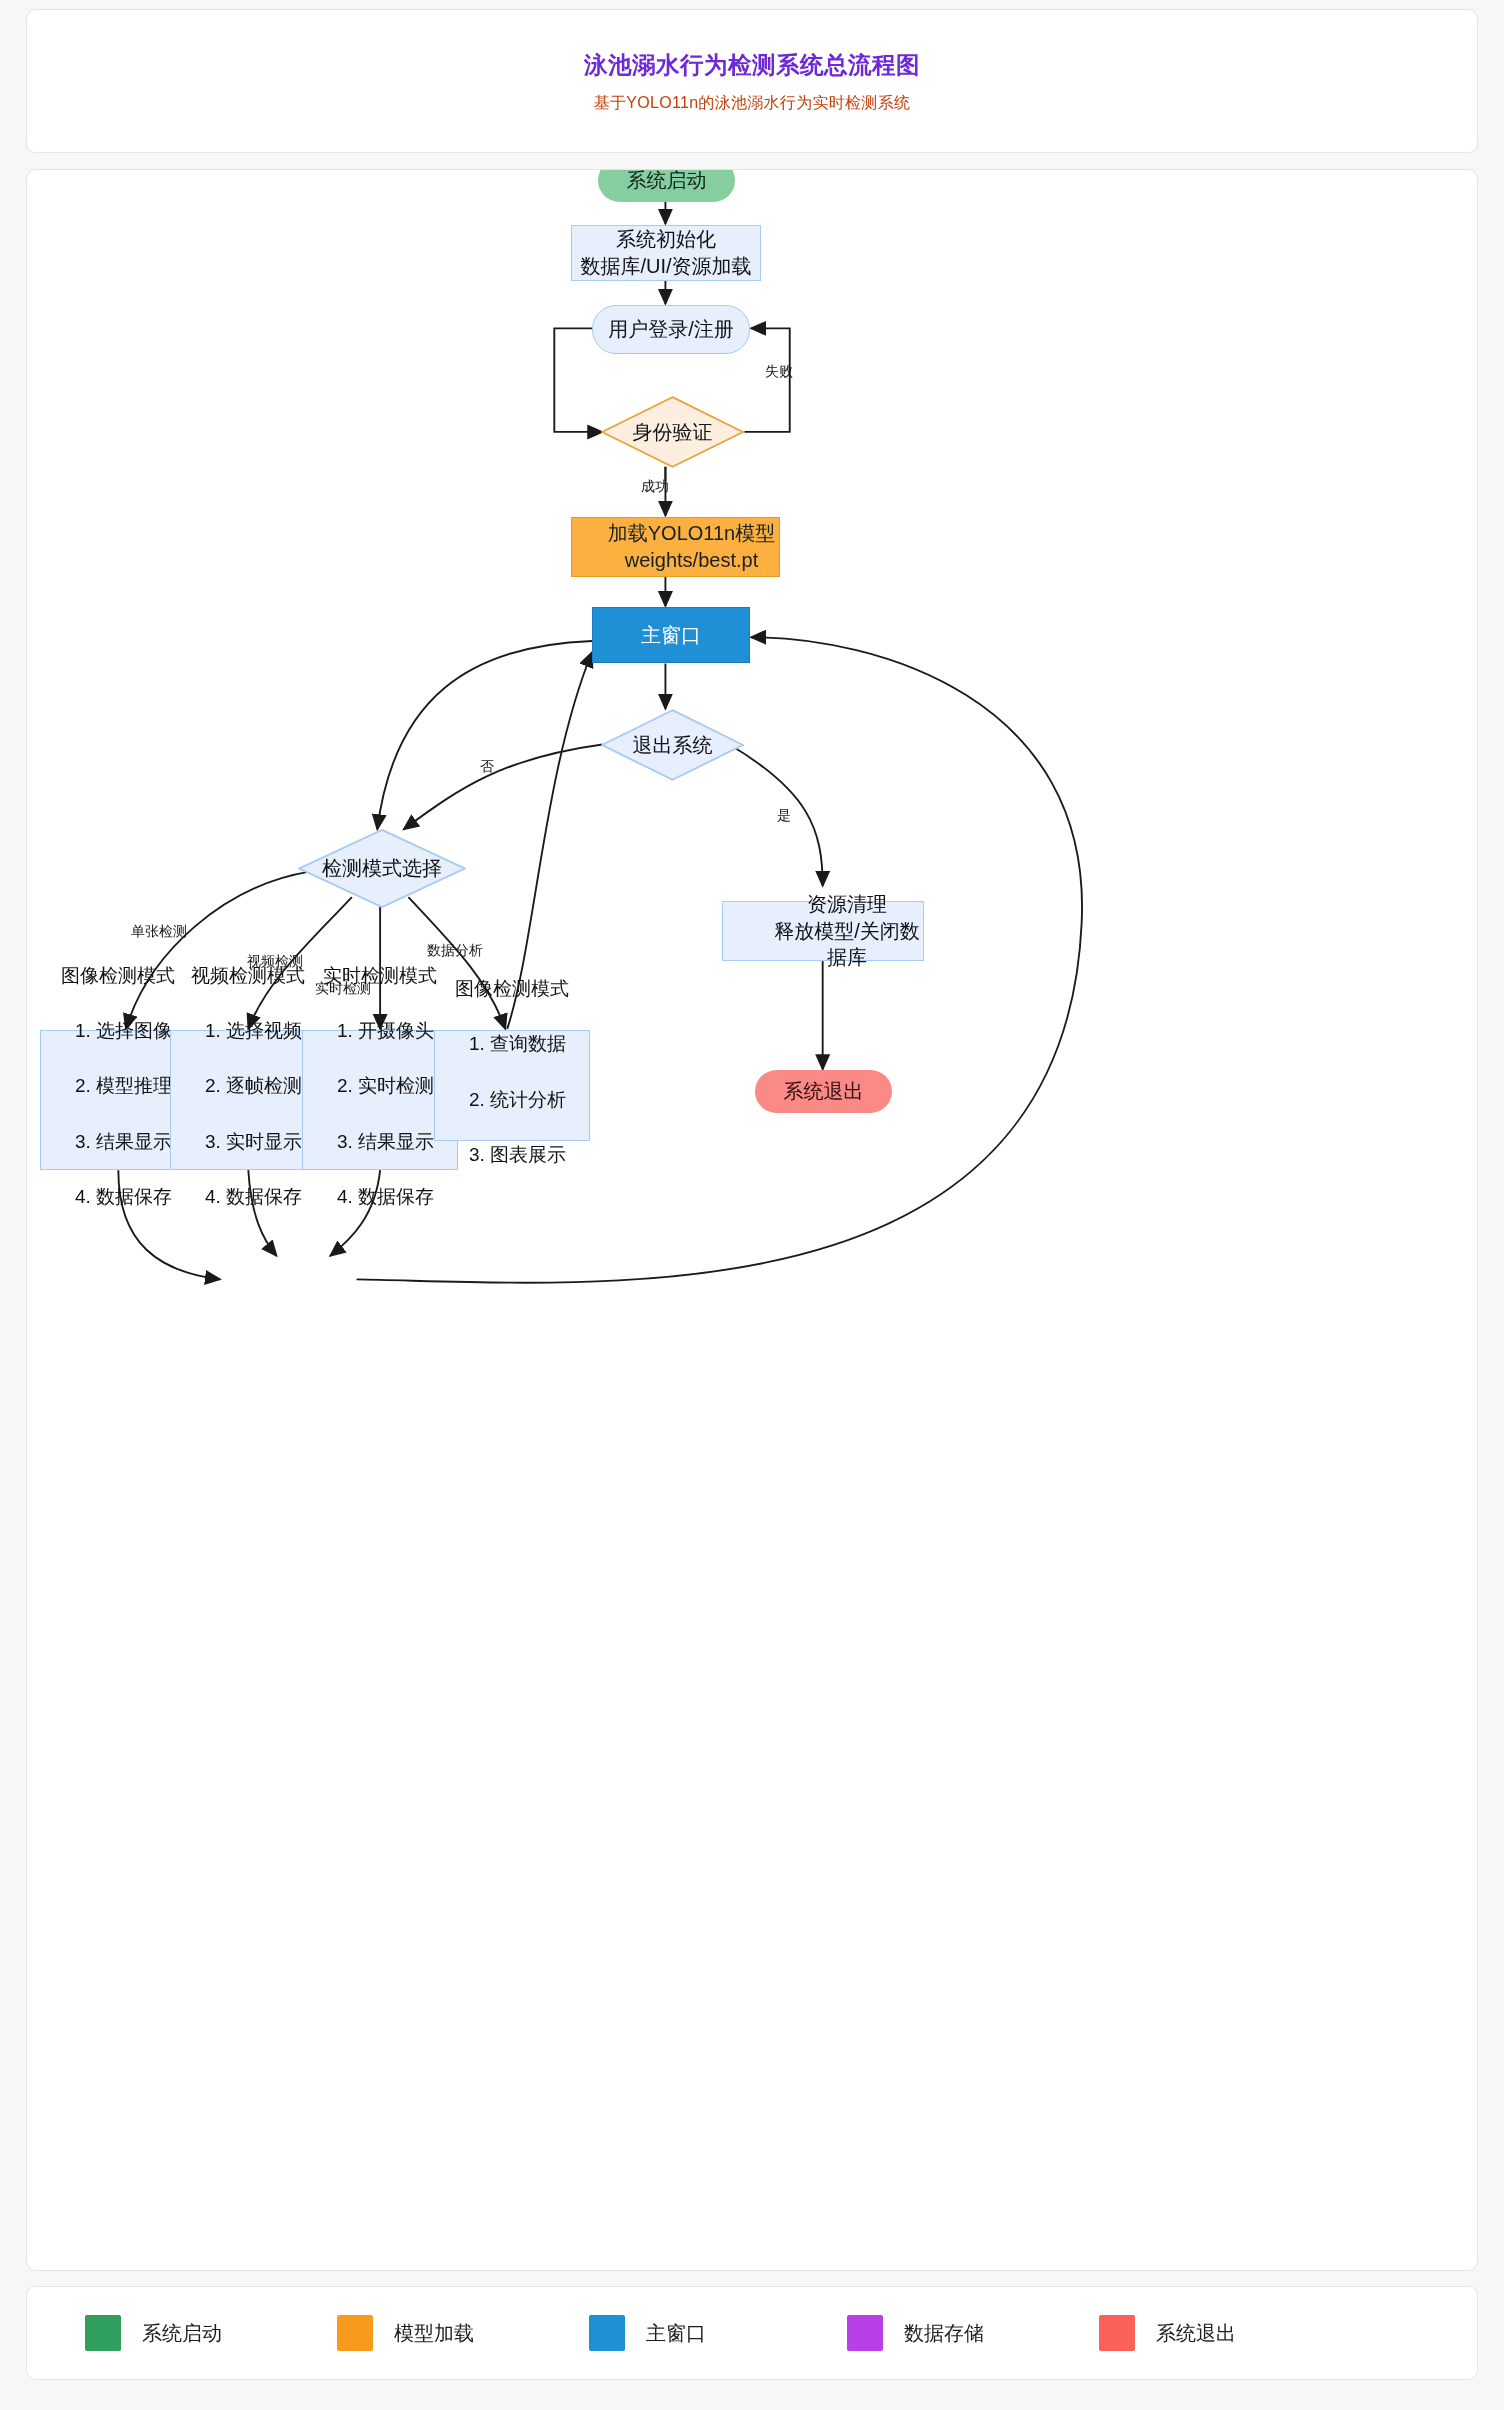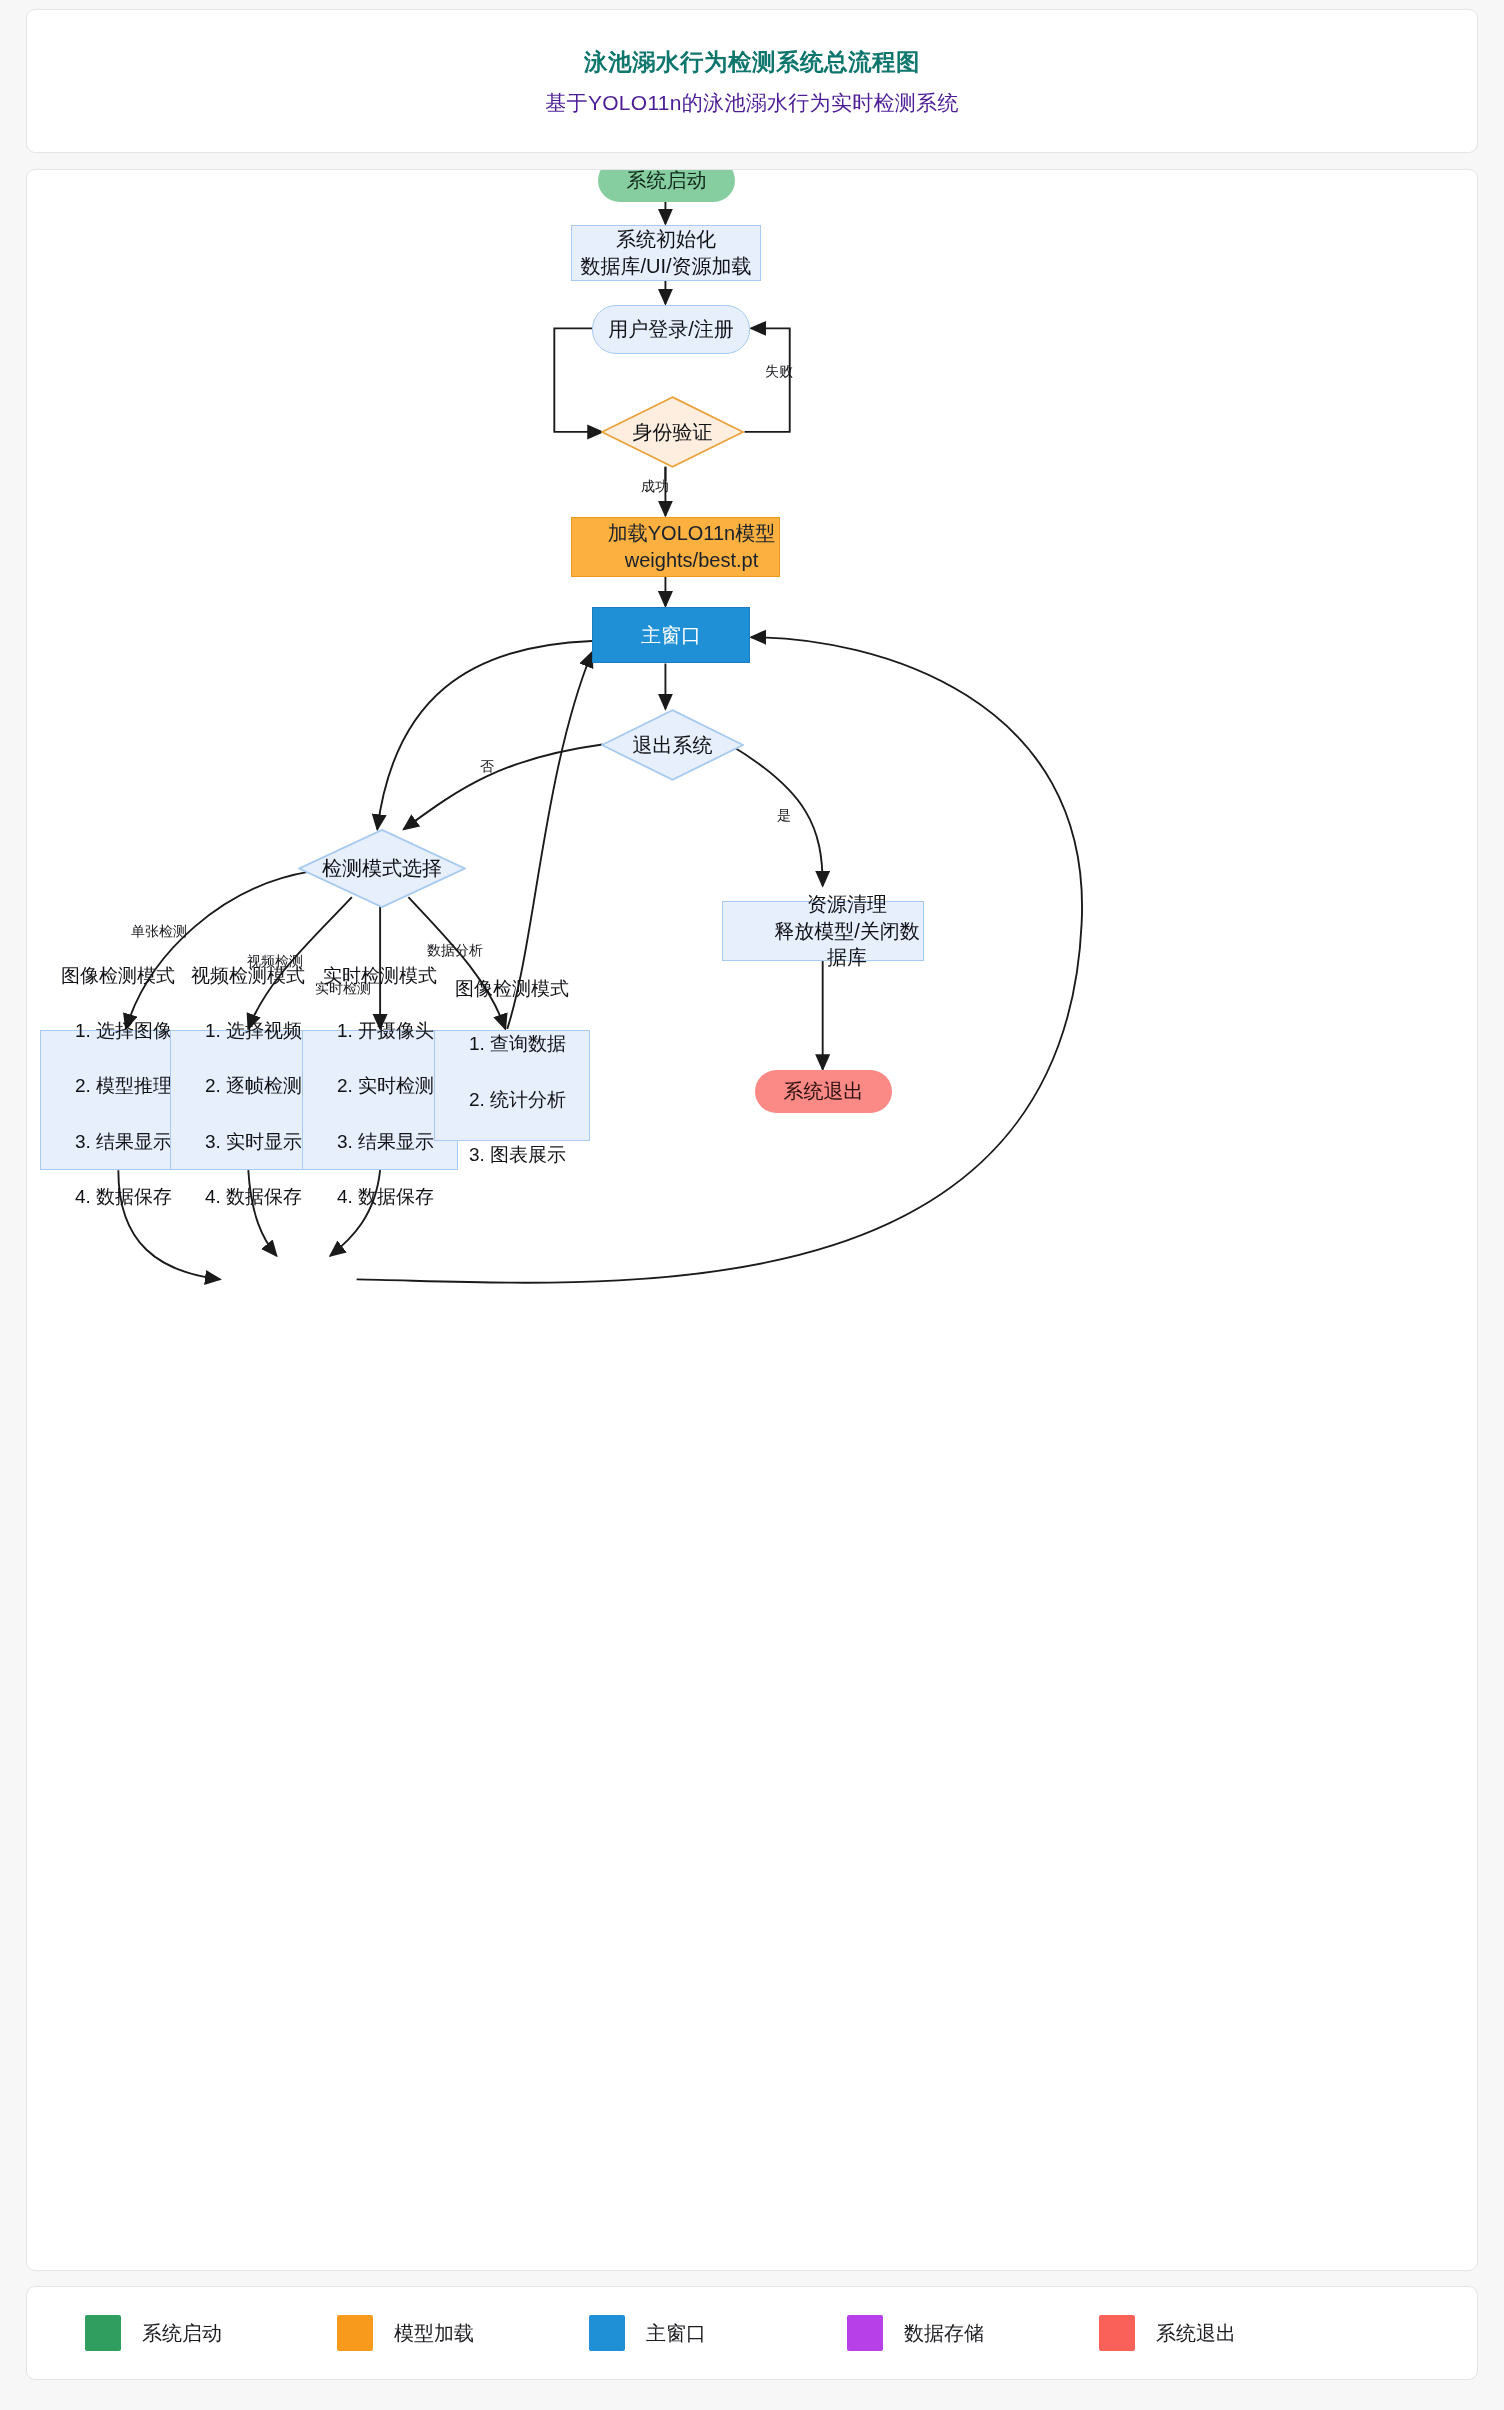--- a/index.html
+++ b/index.html
@@ -11,22 +11,22 @@
     overflow:hidden;
   }
   .page { position:relative; width:1505px; height:2411px; }
 
   
   .header-card {
     position:absolute; left:26px; top:9.4px; width:1452px; height:144px;
     background:#ffffff; border:0.9px solid #e3e4e8; border-radius:9.4px;
     display:flex; flex-direction:column; align-items:center; justify-content:center;
   }
-  .hdr-title { font-size:23.5px; font-weight:bold; color:#0f766e; letter-spacing:0.5px; }
-  .hdr-sub  { font-size:21px; color:#4c1d95; margin-top:11.3px; letter-spacing:0.3px; }
+  .hdr-title { font-size:23.5px; font-weight:bold; color:#6d28d9; letter-spacing:0.5px; }
+  .hdr-sub  { font-size:16px; color:#c2410c; margin-top:11.3px; letter-spacing:0.3px; }
 
   
   .diagram-card {
     position:absolute; left:26px; top:169px; width:1452px; height:2102px;
     background:#ffffff; border:0.9px solid #e3e4e8; border-radius:9.4px;
     overflow:hidden;
   }
   .canvas { position:absolute; left:0; top:0; width:1452px; height:2102px; }
   .svg-layer { position:absolute; left:0; top:0; }
 

